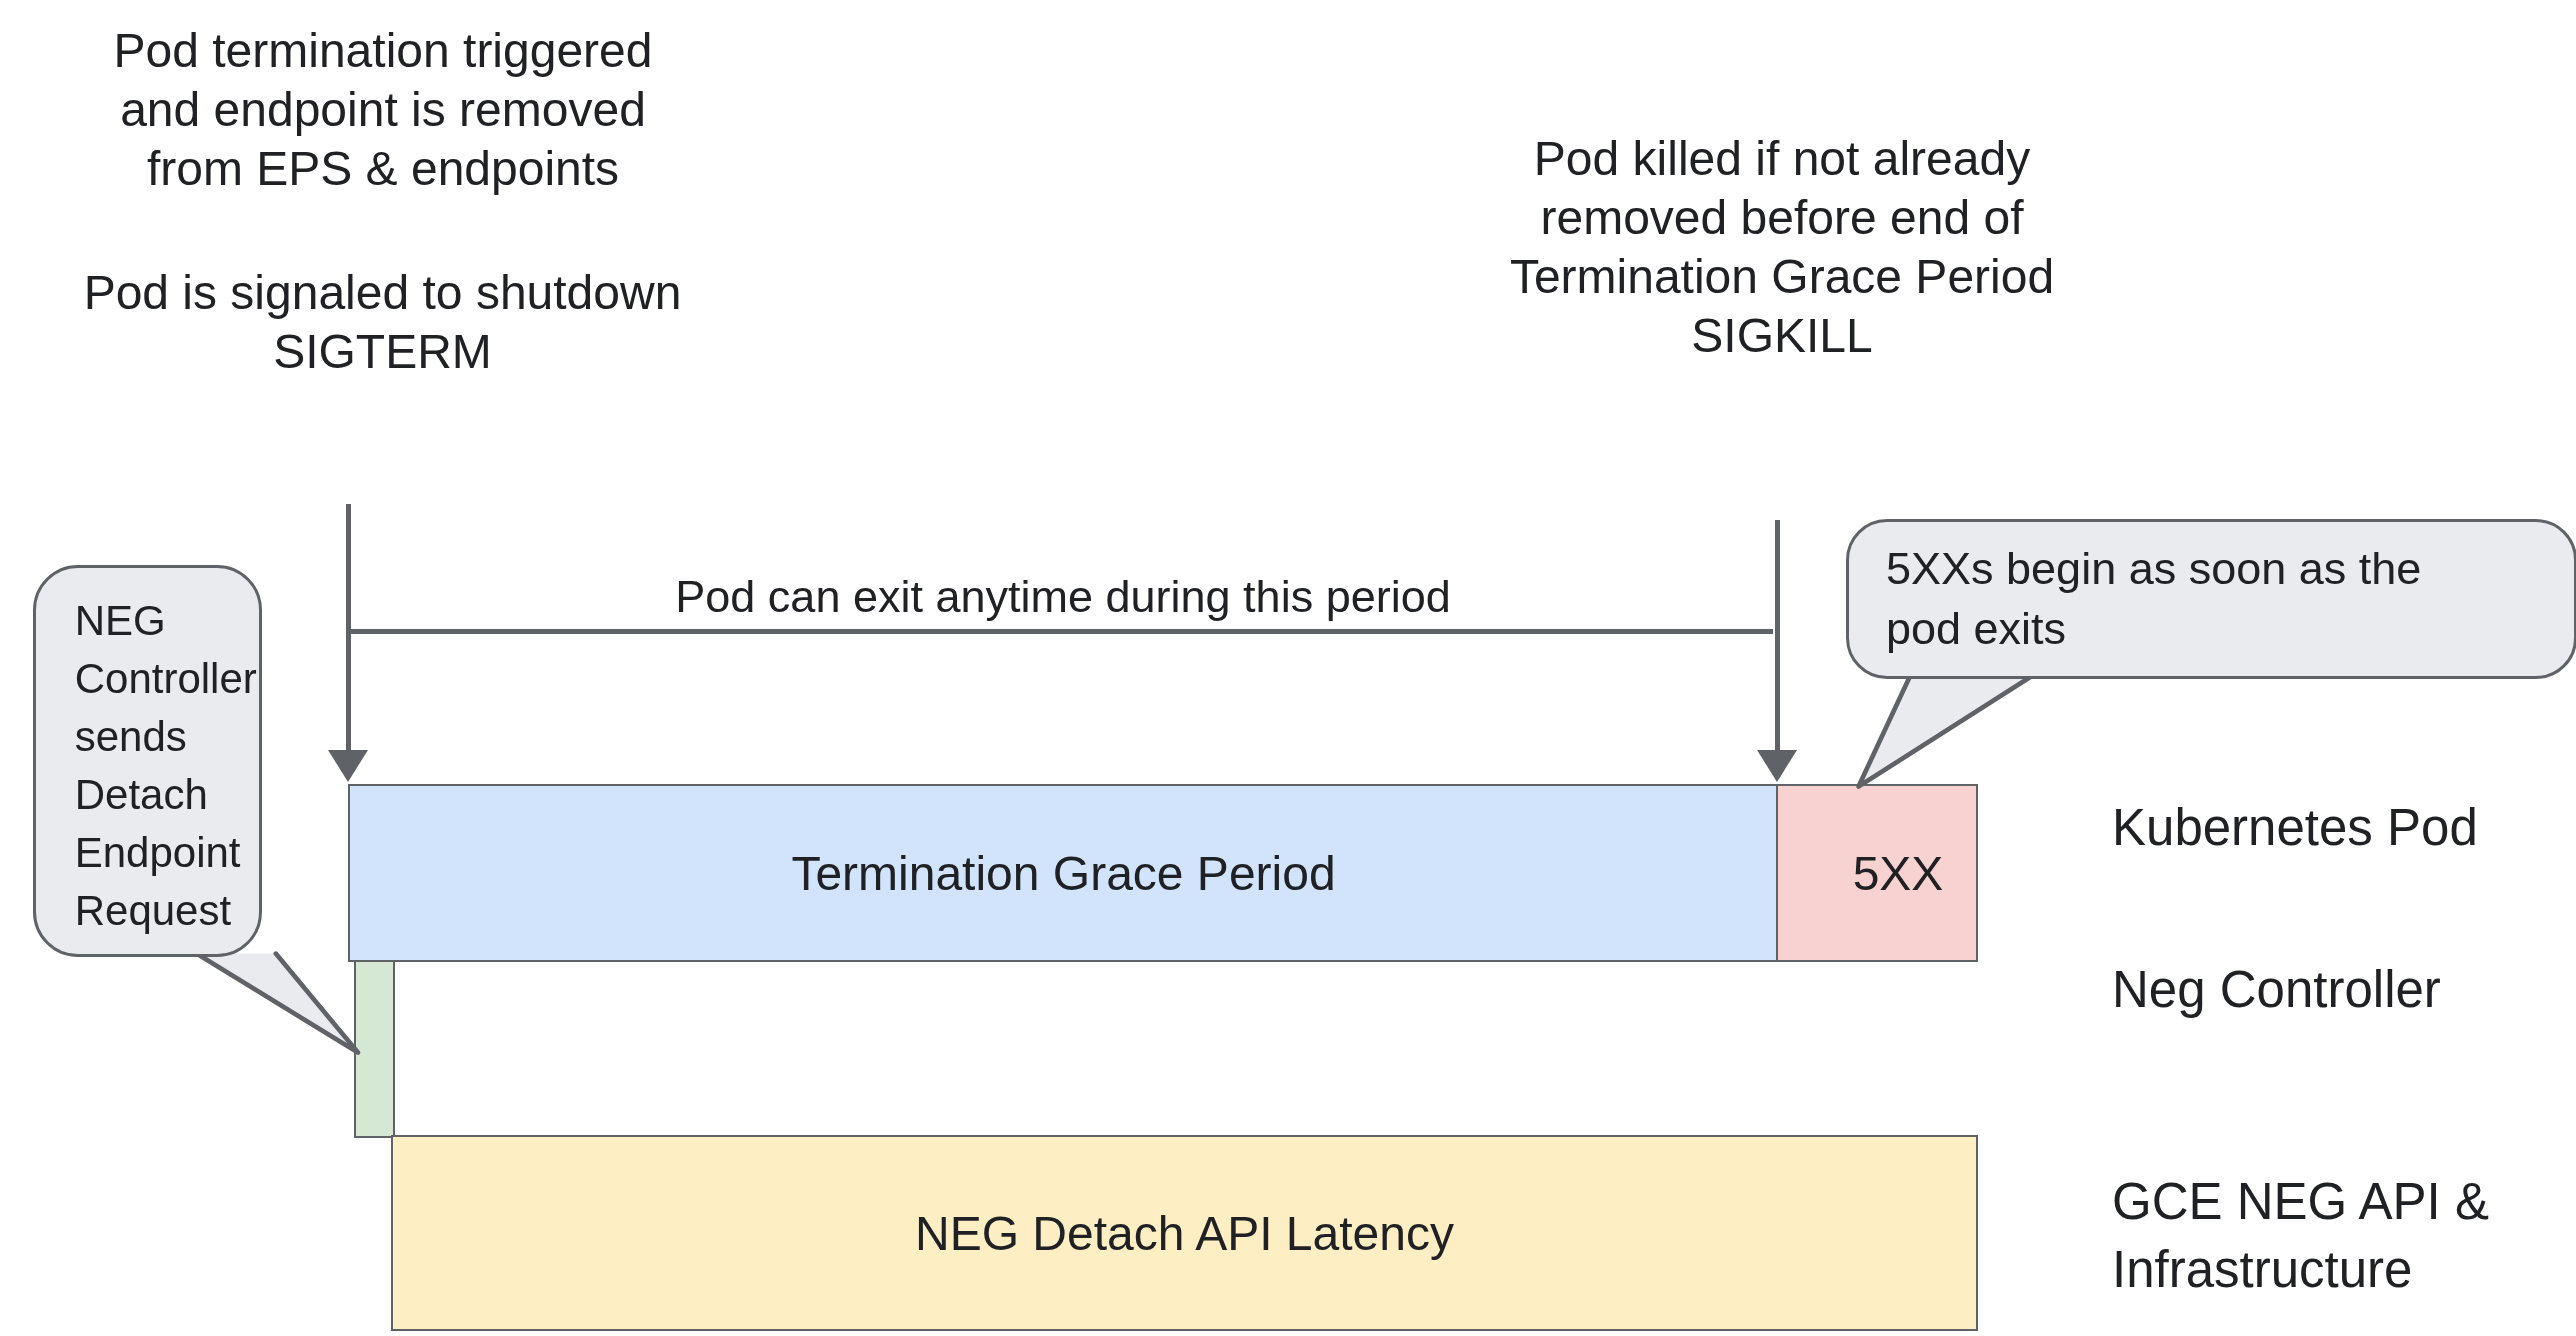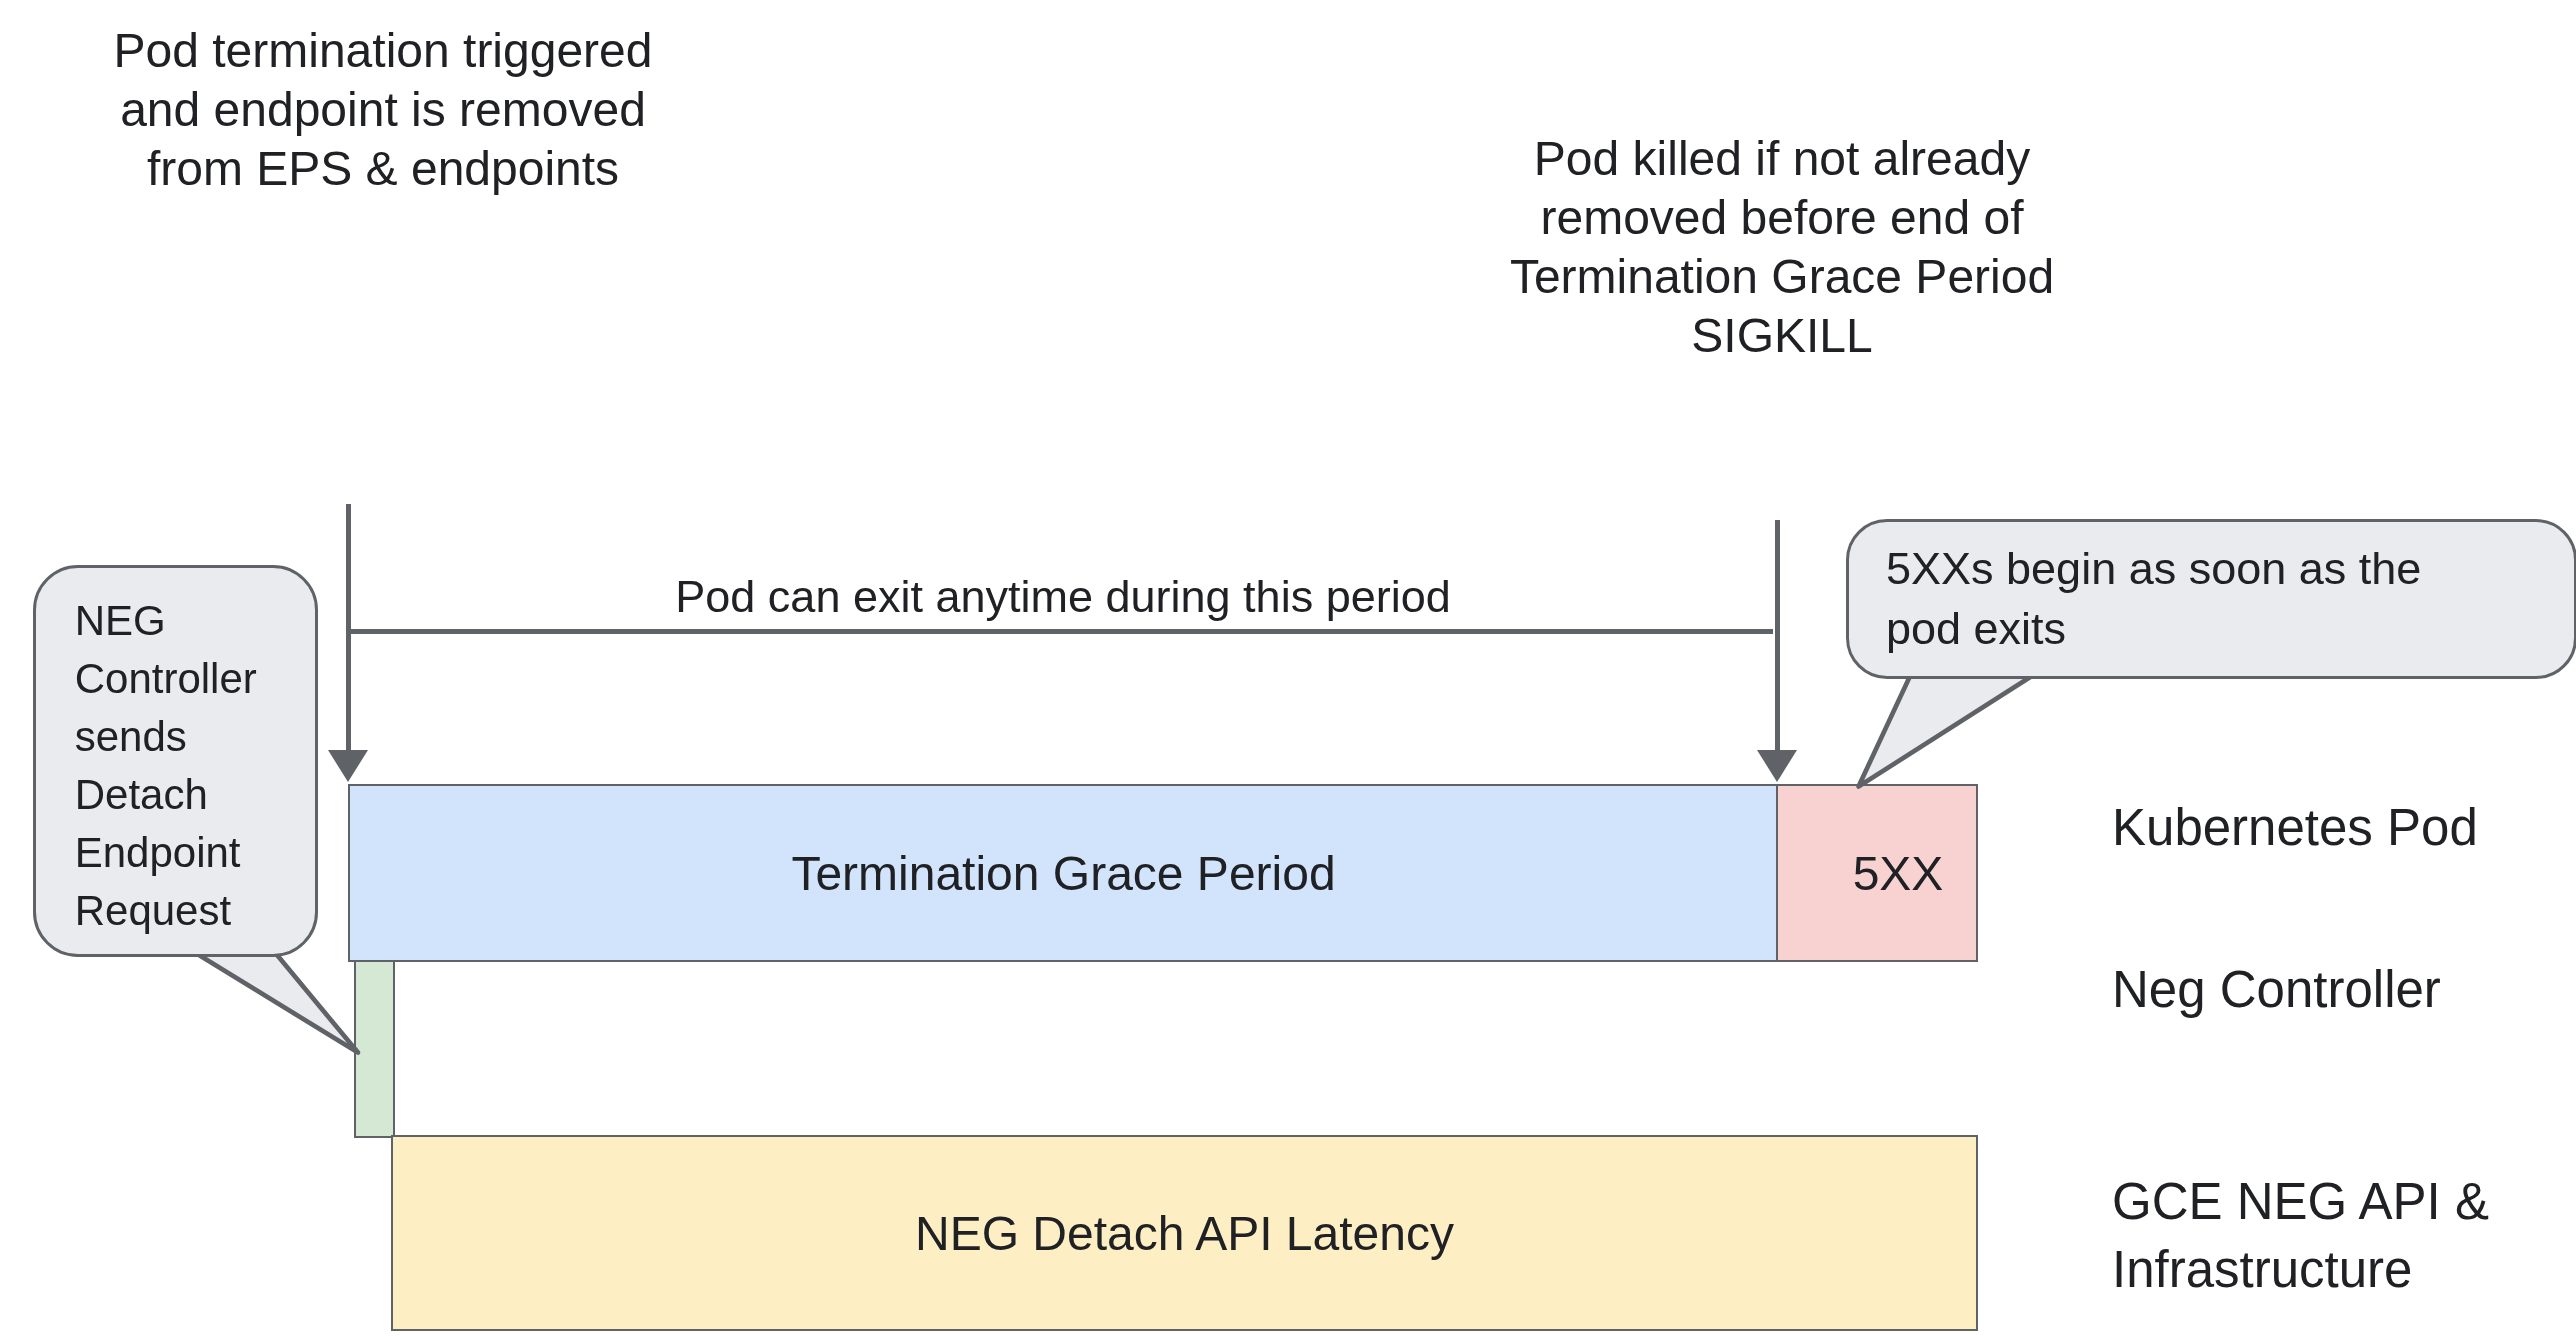--- a/index.html
+++ b/index.html
@@ -57,21 +57,21 @@
     color:var(--text);white-space:pre;
   }
   .lane-k8s{top:794px;}
   .lane-negc{top:956px;text-align:center;}
   .lane-gce{top:1168px;}
   .callout-body{
     position:absolute;border:3.7px solid var(--stroke);background:var(--bubble-fill);
     white-space:pre;color:var(--text);
   }
   .callout-neg{
-    left:18.7px;top:565px;width:285px;height:392px;border-radius:45px;
+    left:18.7px;top:565px;width:229px;height:392px;border-radius:45px;
     font-size:42px;line-height:58px;padding:24px 9.3px 0 39px;
   }
   .callout-5xx{
     left:1832px;top:519px;width:731px;height:160px;border-radius:41px;
     font-size:45px;line-height:60px;padding:17px 0 0 37px;
   }
   .tail-svg{position:absolute;overflow:visible;}
   .tail-neg{left:173px;top:948px;}
   .tail-5xx{left:1823px;top:673px;}
   .tail-path{
@@ -80,20 +80,22 @@
   }
 </style>
 </head>
 <body>
 
 <div id="canvas">
 
   <div class="ann ann-pod-termination">Pod termination triggered
 and endpoint is removed
 from EPS &amp; endpoints</div>
+  <div class="ann ann-pod-signaled">Pod is signaled to shutdown
+SIGTERM</div>
   <div class="ann ann-pod-killed">Pod killed if not already
 removed before end of
 Termination Grace Period
 SIGKILL</div>
 
   <div class="exit-label">Pod can exit anytime during this period</div>
   <div class="h-line"></div>
 
   <div>
     <div class="v-shaft shaft-sigterm"></div>

